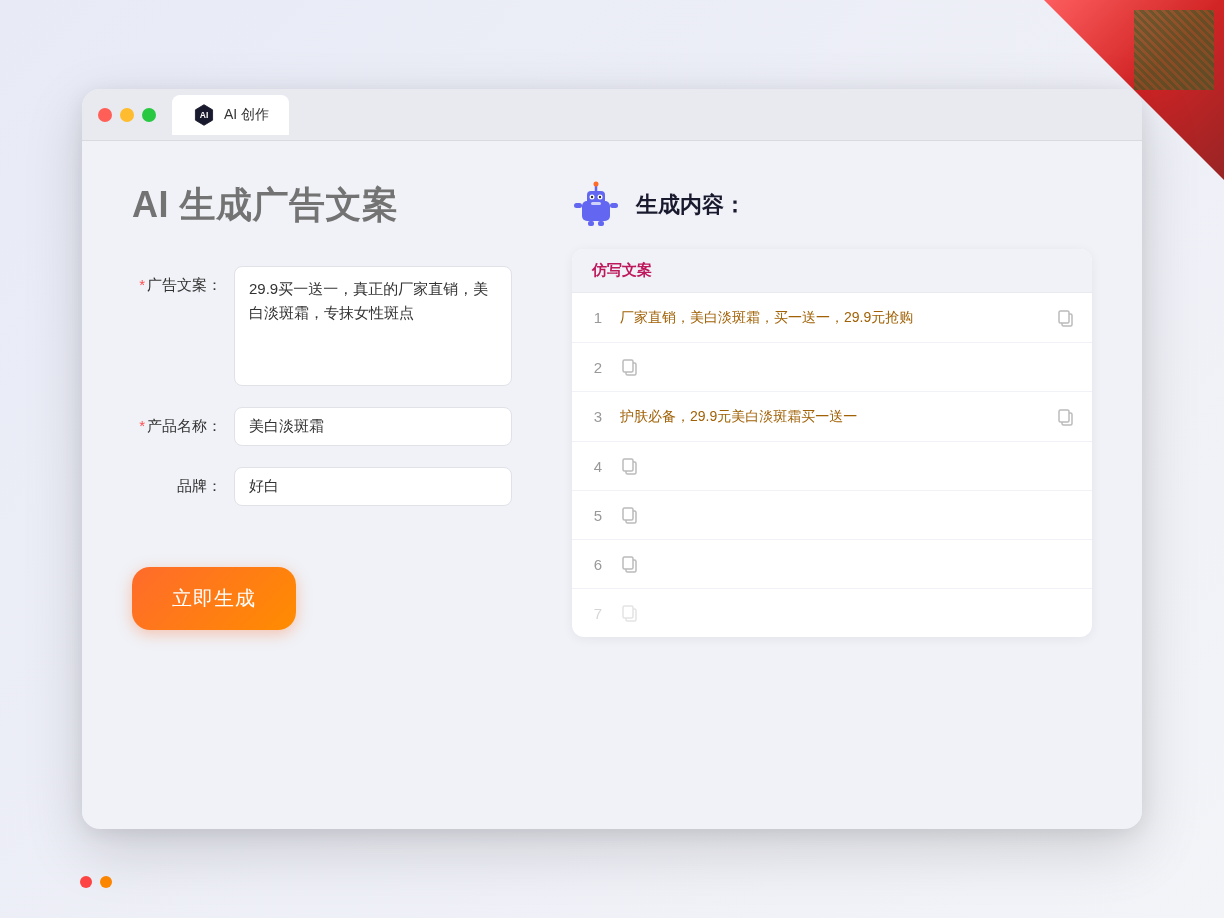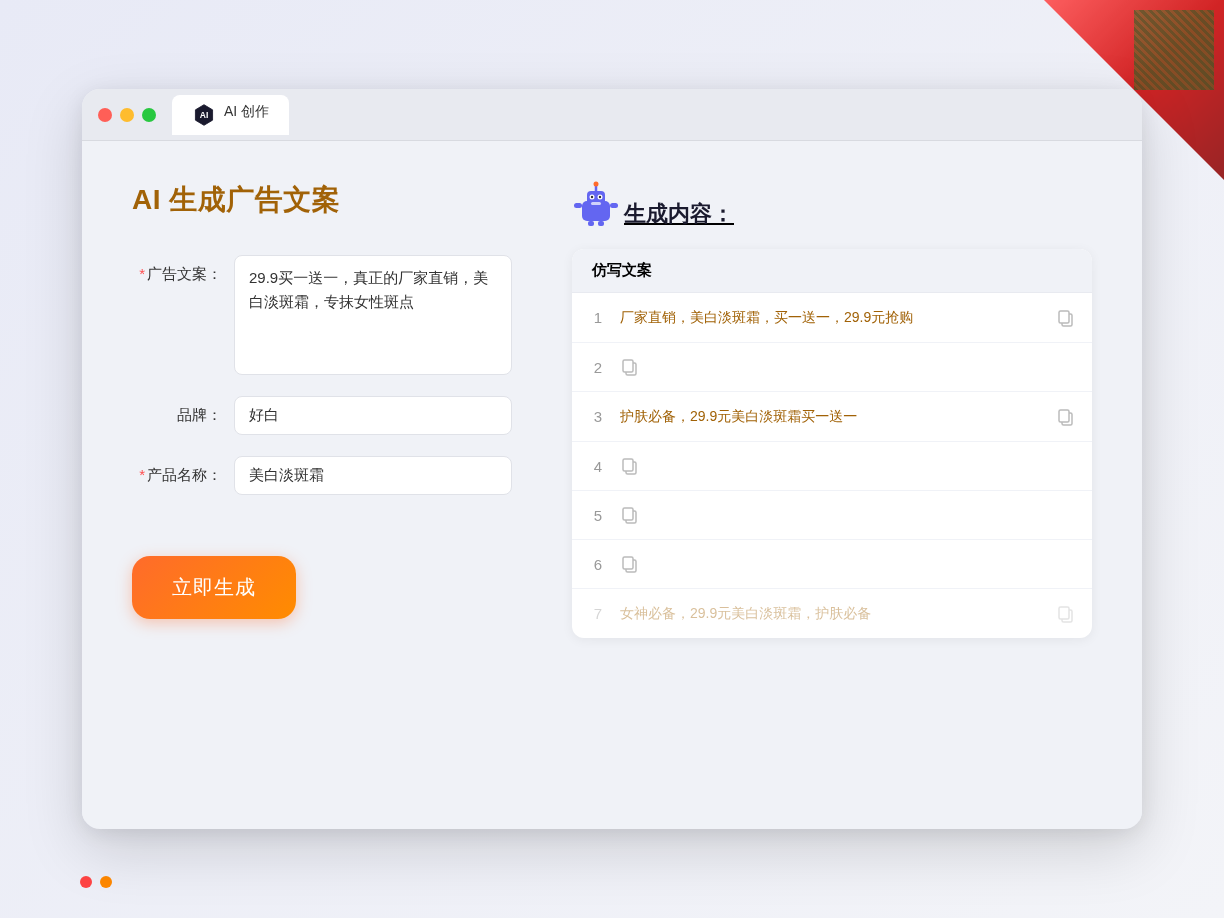--- a/index.html
+++ b/index.html
@@ -83,20 +83,21 @@
       width: 14px;
       height: 14px;
       border-radius: 50%;
     }
     .btn-close { background: #ff5f57; }
     .btn-minimize { background: #febc2e; }
     .btn-maximize { background: #28c840; }
 
     .tab {
       display: flex;
+      align-items: center;
       gap: 8px;
       background: #ffffff;
       border-radius: 8px 8px 0 0;
       padding: 8px 20px;
       font-size: 14px;
       color: #333;
       font-weight: 500;
     }
 
     .tab-icon {
@@ -112,23 +113,23 @@
       background: #f0f2f7;
       min-height: 680px;
     }
 
     
     .left-panel {
       flex: 0 0 380px;
     }
 
     .panel-title {
-      font-size: 28px;
+      font-size: 36px;
       font-weight: 700;
-      color: #a16207;
+      color: #737373;
       margin-bottom: 36px;
       letter-spacing: 0.5px;
     }
 
     .form-group {
       display: flex;
       align-items: flex-start;
       margin-bottom: 21px;
       gap: 12px;
     }
@@ -180,24 +181,23 @@
       box-shadow: 0 4px 15px rgba(255,107,43,0.35);
     }
 
     
     .right-panel {
       flex: 1;
     }
 
     .results-header {
       display: flex;
-      align-items: flex-end;
-      gap: 4px;
+      align-items: center;
+      gap: 16px;
       margin-bottom: 20px;
-      text-decoration: underline;
     }
 
     .robot-icon {
       width: 48px;
       height: 48px;
     }
 
     .results-title {
       font-size: 22px;
       font-weight: 600;
@@ -209,21 +209,21 @@
       border-radius: 12px;
       overflow: hidden;
       box-shadow: 0 2px 12px rgba(0,0,0,0.06);
     }
 
     .table-header {
       background: #f0f2f7;
       padding: 12px 20px;
       font-size: 15px;
       font-weight: 600;
-      color: #000000;
+      color: #be185d;
       border-bottom: 1px solid #e8eaf0;
     }
 
     .table-row {
       display: flex;
       align-items: center;
       padding: 14px 16px;
       border-bottom: 1px solid #f0f2f7;
       gap: 12px;
     }
@@ -294,33 +294,33 @@
       
       <div class="form-group">
         <label class="form-label">
           <span class="required">*</span><span>广告文案：</span>
         </label>
         <textarea class="form-input textarea-input" style="">29.9买一送一，真正的厂家直销，美白淡斑霜，专抹女性斑点</textarea>
       </div>
 
       
       <div class="form-group">
-        <label class="form-label">品牌：</label>
-        <input type="text" class="form-input" value="好白" style="">
-      </div>
-
-      
-      <div class="form-group">
         <label class="form-label">
           <span class="required">*</span><span>产品名称：</span>
         </label>
         <input type="text" class="form-input" value="美白淡斑霜" style="">
       </div>
 
       
+      <div class="form-group">
+        <label class="form-label">品牌：</label>
+        <input type="text" class="form-input" value="好白" style="">
+      </div>
+
+      
       <button class="generate-btn">立即生成</button>
     </div>
 
     <div class="right-panel">
       <div class="results-header">
 
         <svg class="robot-icon" viewBox="0 0 48 48" fill="none" xmlns="http://www.w3.org/2000/svg">
 
           <rect x="10" y="20" width="28" height="20" rx="5" fill="#6366f1"></rect>
 
@@ -388,21 +388,20 @@
   </div>
             <div class="table-row">
     <span class="row-num">6</span>
     <svg class="copy-icon" viewBox="0 0 20 20" fill="none" xmlns="http://www.w3.org/2000/svg">
       <rect x="6" y="6" width="10" height="12" rx="1.5" stroke="#bbb" stroke-width="1.5" fill="none"></rect>
       <rect x="3" y="3" width="10" height="12" rx="1.5" stroke="#bbb" stroke-width="1.5" fill="white"></rect>
     </svg>
   </div>
             <div class="table-row faded">
     <span class="row-num">7</span>
-    <span class="row-text">女神必备，29.9元美白淡斑霜，护肤必备</span>
     <svg class="copy-icon" viewBox="0 0 20 20" fill="none" xmlns="http://www.w3.org/2000/svg">
       <rect x="6" y="6" width="10" height="12" rx="1.5" stroke="#bbb" stroke-width="1.5" fill="none"></rect>
       <rect x="3" y="3" width="10" height="12" rx="1.5" stroke="#bbb" stroke-width="1.5" fill="white"></rect>
     </svg>
   </div>
           </div>
       </div>
     </div>
 
   </div>

